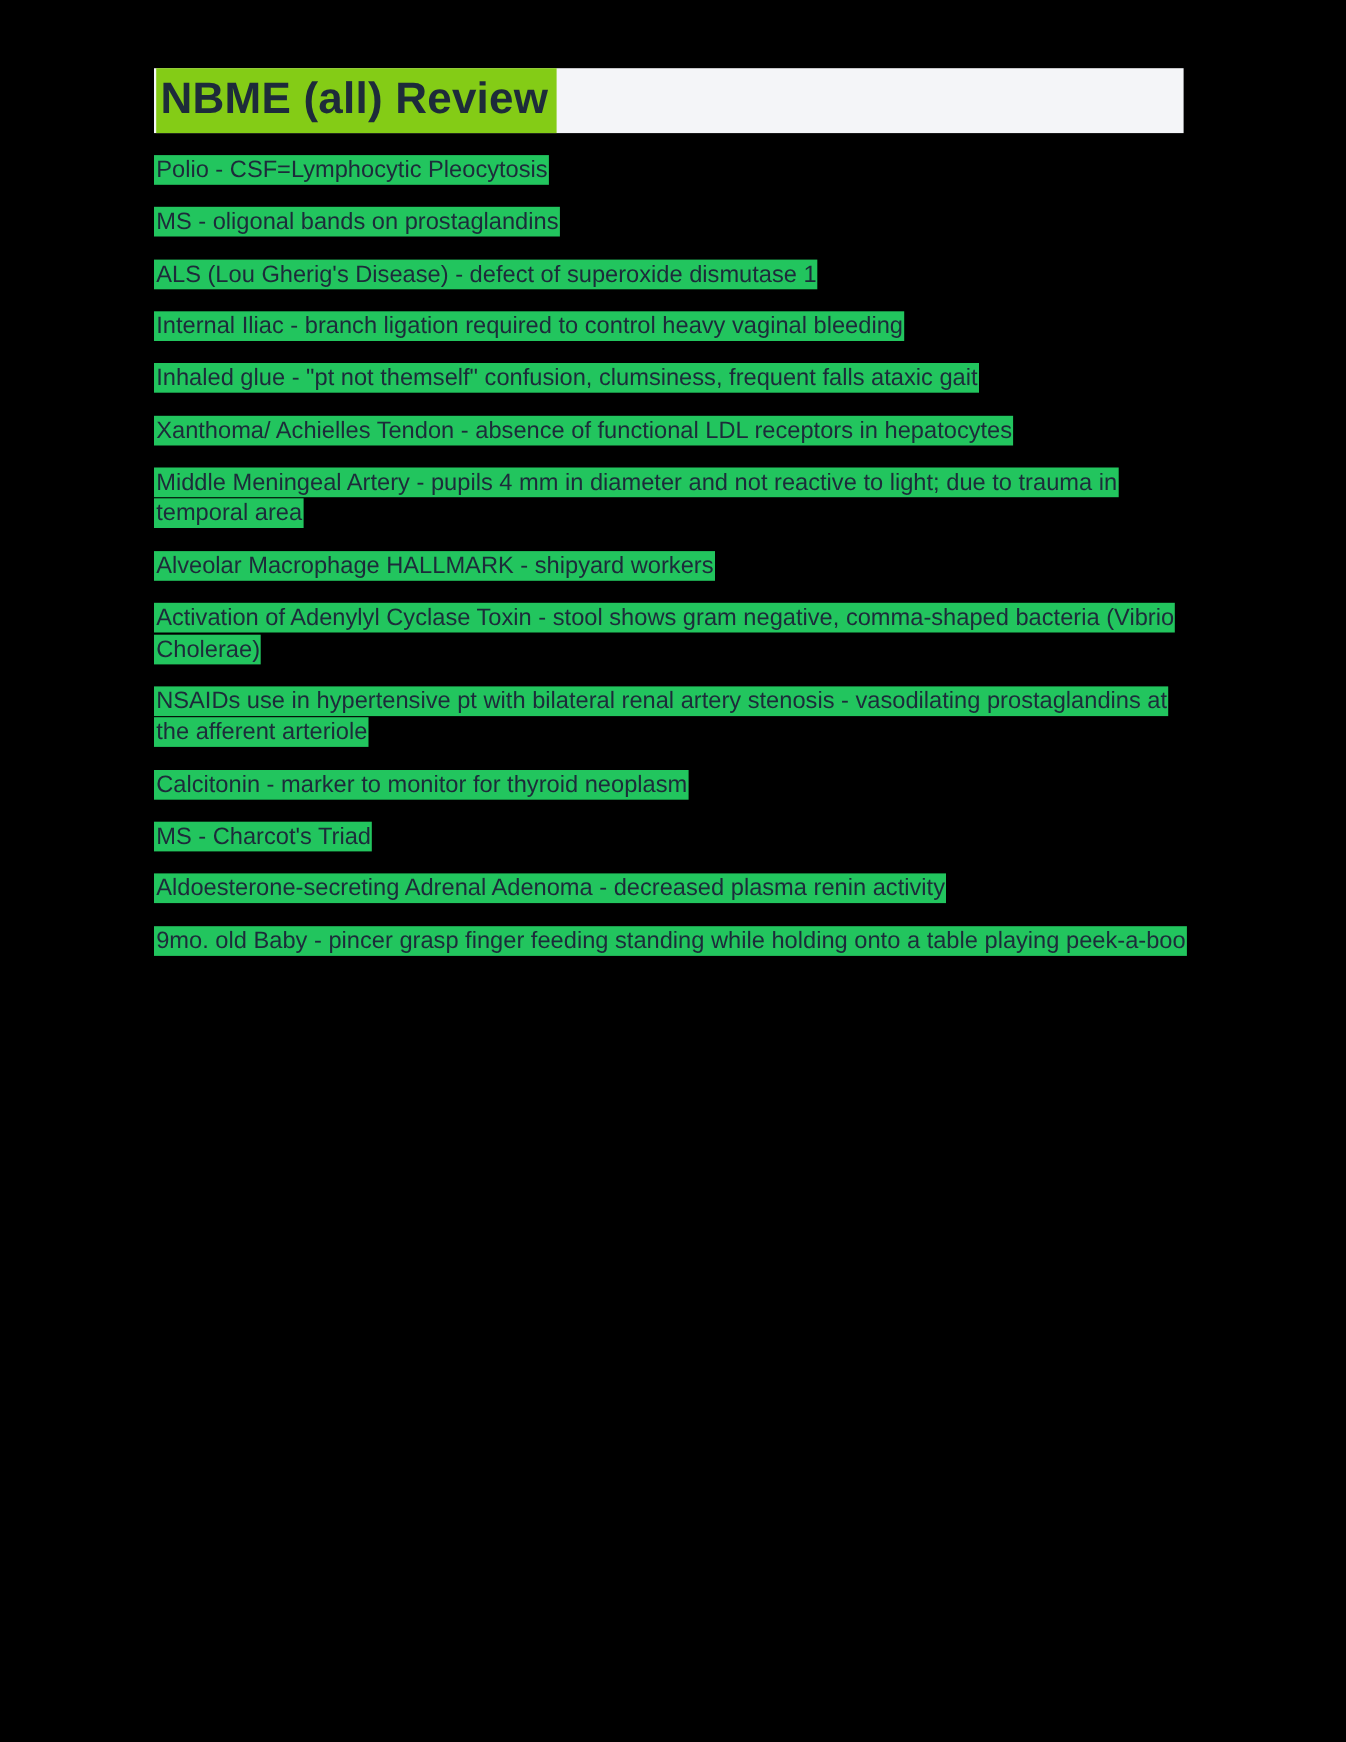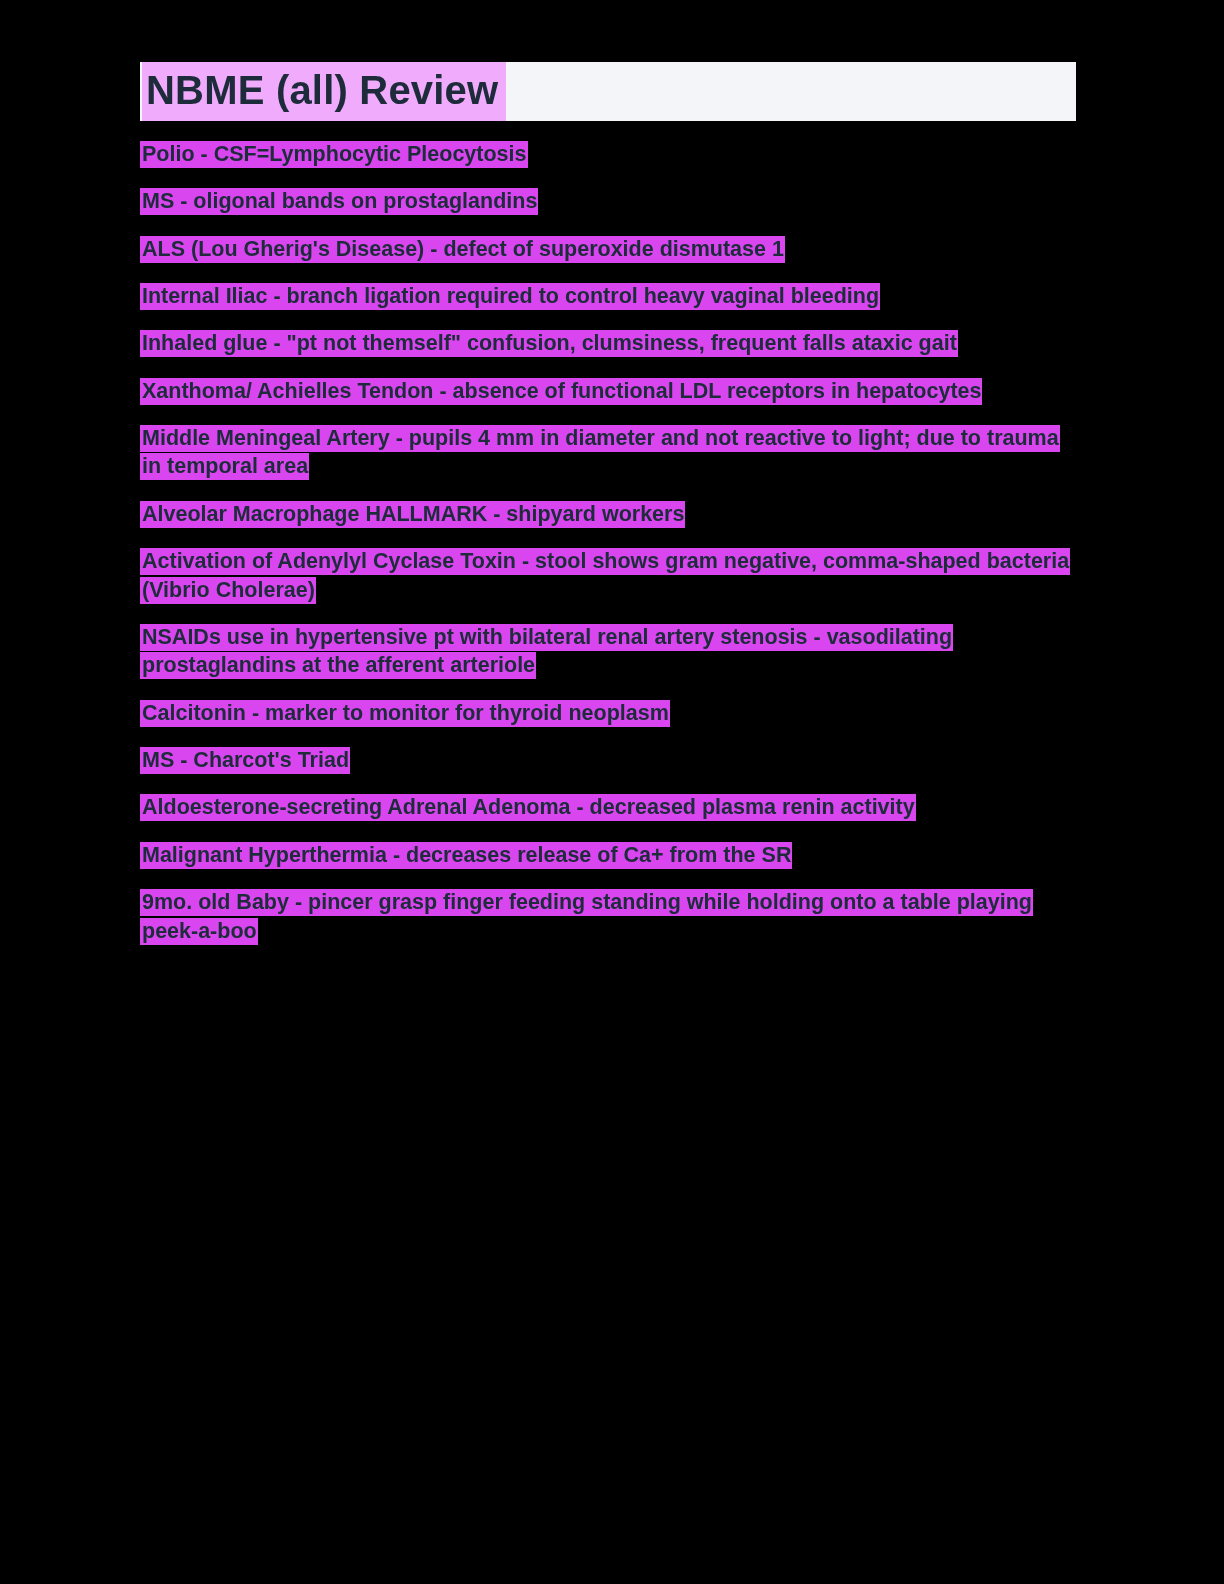--- a/index.html
+++ b/index.html
@@ -20,21 +20,21 @@
     background: #000000;
   }
   .content {
     position: absolute;
     left: 140px;
     top: 62px;
     width: 940px;
   }
   .doc-title {
     display: inline-block;
-    background: #f0abfc;
+    background: #84cc16;
     color: #1d2b3a;
     font-size: 40px;
     font-weight: bold;
     line-height: 1.22;
     letter-spacing: 0.2px;
     padding: 4px 8px 6px 4px;
     margin: 0;
     white-space: nowrap;
   }
   .title-wrap {
@@ -43,25 +43,24 @@
     box-sizing: border-box;
     padding-left: 2px;
   }
   .entry {
     margin-top: 19px;
     font-size: 21.5px;
     line-height: 1.32;
     color: #1d2b3a;
   }
   .entry span.hl {
-    background: #d946ef;
+    background: #22c55e;
     box-decoration-break: clone;
     -webkit-box-decoration-break: clone;
     padding: 1px 1px 2px 2px;
-    font-weight: bold;
   }
 </style>
 </head>
 <body>
 
 <div class="page">
   <div class="content">
 
     <div class="title-wrap">
       <h1 class="doc-title">NBME (all) Review</h1>
@@ -73,17 +72,16 @@
     <div class="entry"><span class="hl">Internal Iliac - branch ligation required to control heavy vaginal bleeding</span></div>
     <div class="entry"><span class="hl">Inhaled glue - "pt not themself" confusion, clumsiness, frequent falls ataxic gait</span></div>
     <div class="entry"><span class="hl">Xanthoma/ Achielles Tendon - absence of functional LDL receptors in hepatocytes</span></div>
     <div class="entry"><span class="hl">Middle Meningeal Artery - pupils 4 mm in diameter and not reactive to light; due to trauma in temporal area</span></div>
     <div class="entry"><span class="hl">Alveolar Macrophage HALLMARK - shipyard workers</span></div>
     <div class="entry"><span class="hl">Activation of Adenylyl Cyclase Toxin - stool shows gram negative, comma-shaped bacteria (Vibrio Cholerae)</span></div>
     <div class="entry"><span class="hl">NSAIDs use in hypertensive pt with bilateral renal artery stenosis - vasodilating prostaglandins at the afferent arteriole</span></div>
     <div class="entry"><span class="hl">Calcitonin - marker to monitor for thyroid neoplasm</span></div>
     <div class="entry"><span class="hl">MS - Charcot's Triad</span></div>
     <div class="entry"><span class="hl">Aldoesterone-secreting Adrenal Adenoma - decreased plasma renin activity</span></div>
-    <div class="entry"><span class="hl">Malignant Hyperthermia - decreases release of Ca+ from the SR</span></div>
     <div class="entry"><span class="hl">9mo. old Baby - pincer grasp finger feeding standing while holding onto a table playing peek-a-boo</span></div>
 
   </div>
 </div>
 
 </body></html>

